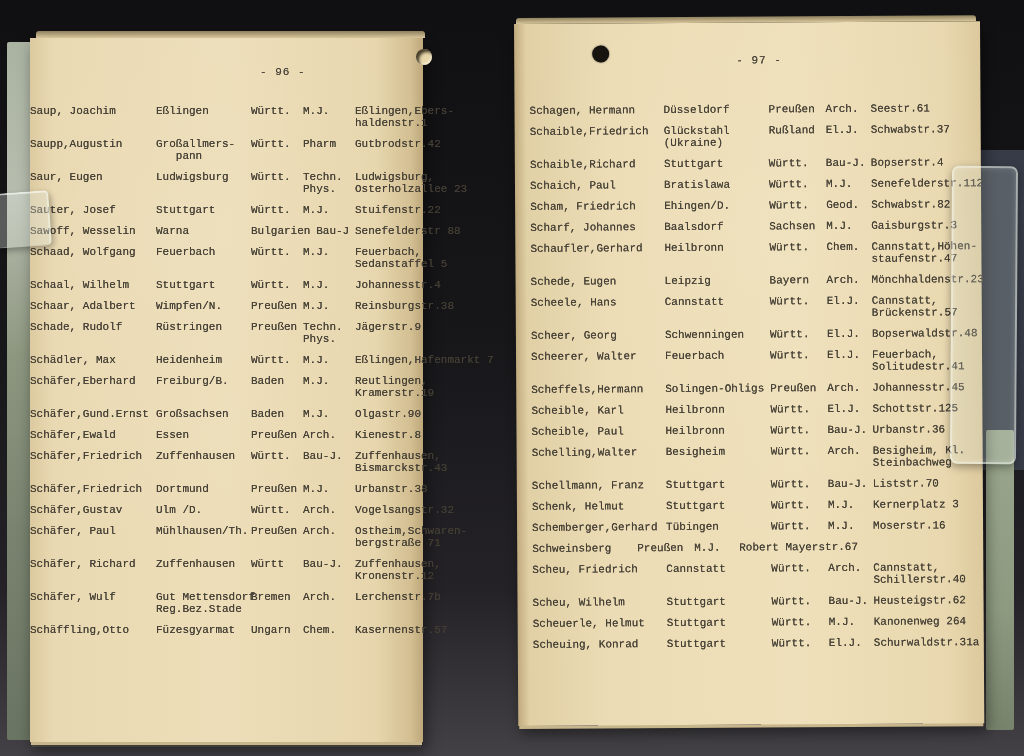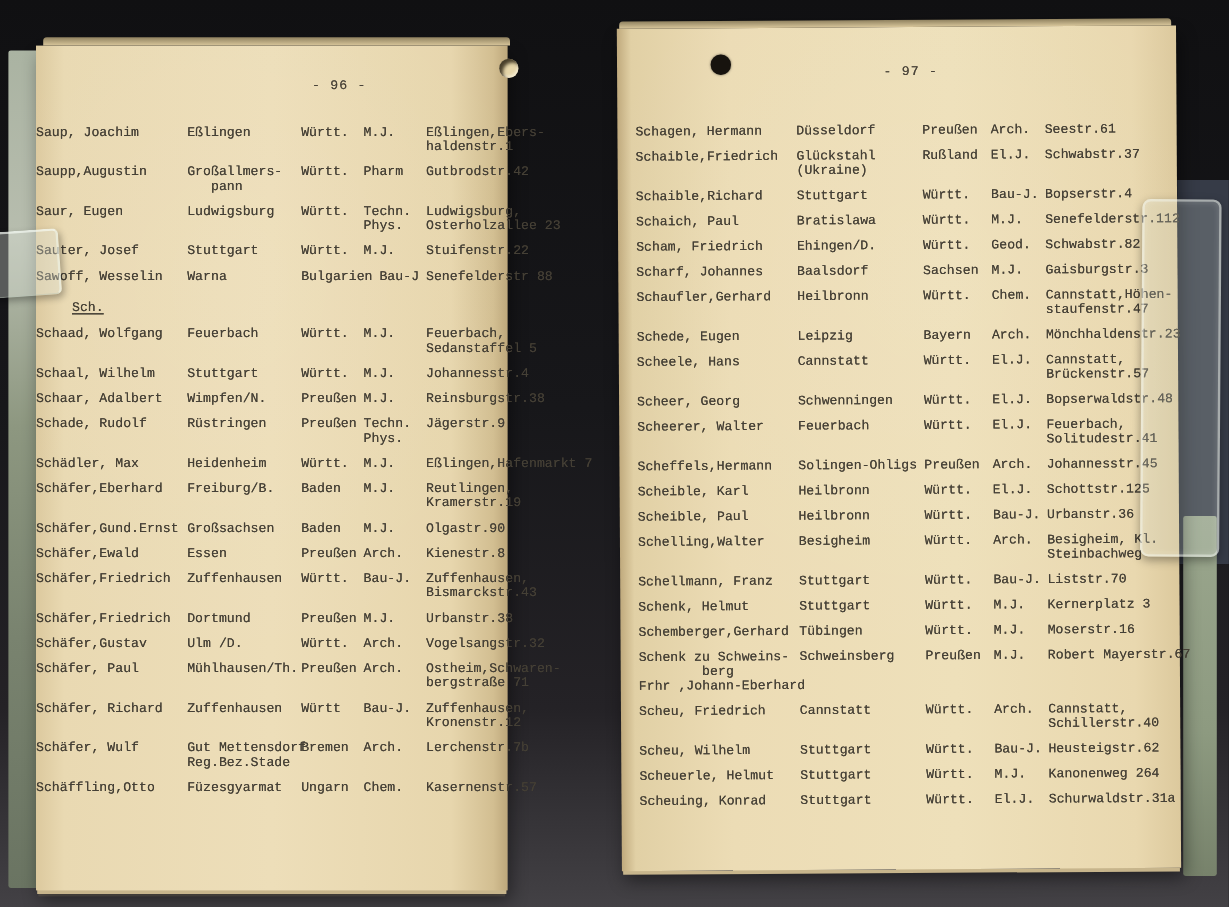--- a/index.html
+++ b/index.html
@@ -129,21 +129,20 @@
           <span class="cell cell-degree">M.J.</span>
           <span class="cell cell-address">Stuifenstr.22</span>
         </div>
         <div class="row">
           <span class="cell cell-name">Sawoff, Wesselin</span>
           <span class="cell cell-city">Warna</span>
           <span class="cell cell-state">Bulgarien</span>
           <span class="cell cell-degree">  Bau-J</span>
           <span class="cell cell-address">Senefelderstr 88</span>
         </div>
-        <div class="section-header">Sch.</div>
         <div class="row">
           <span class="cell cell-name">Schaad, Wolfgang</span>
           <span class="cell cell-city">Feuerbach</span>
           <span class="cell cell-state">Württ.</span>
           <span class="cell cell-degree">M.J.</span>
           <span class="cell cell-address">Feuerbach,
 Sedanstaffel 5</span>
         </div>
         <div class="row">
           <span class="cell cell-name">Schaal, Wilhelm</span>
@@ -381,23 +380,20 @@
           <span class="cell cell-address">Kernerplatz 3</span>
         </div>
         <div class="row">
           <span class="cell cell-name">Schemberger,Gerhard</span>
           <span class="cell cell-city">Tübingen</span>
           <span class="cell cell-state">Württ.</span>
           <span class="cell cell-degree">M.J.</span>
           <span class="cell cell-address">Moserstr.16</span>
         </div>
         <div class="row">
-          <span class="cell cell-name">Schenk zu Schweins-
-        berg
-Frhr ,Johann-Eberhard</span>
           <span class="cell cell-city">Schweinsberg</span>
           <span class="cell cell-state">Preußen</span>
           <span class="cell cell-degree">M.J.</span>
           <span class="cell cell-address">Robert Mayerstr.67</span>
         </div>
         <div class="row">
           <span class="cell cell-name">Scheu, Friedrich</span>
           <span class="cell cell-city">Cannstatt</span>
           <span class="cell cell-state">Württ.</span>
           <span class="cell cell-degree">Arch.</span>

